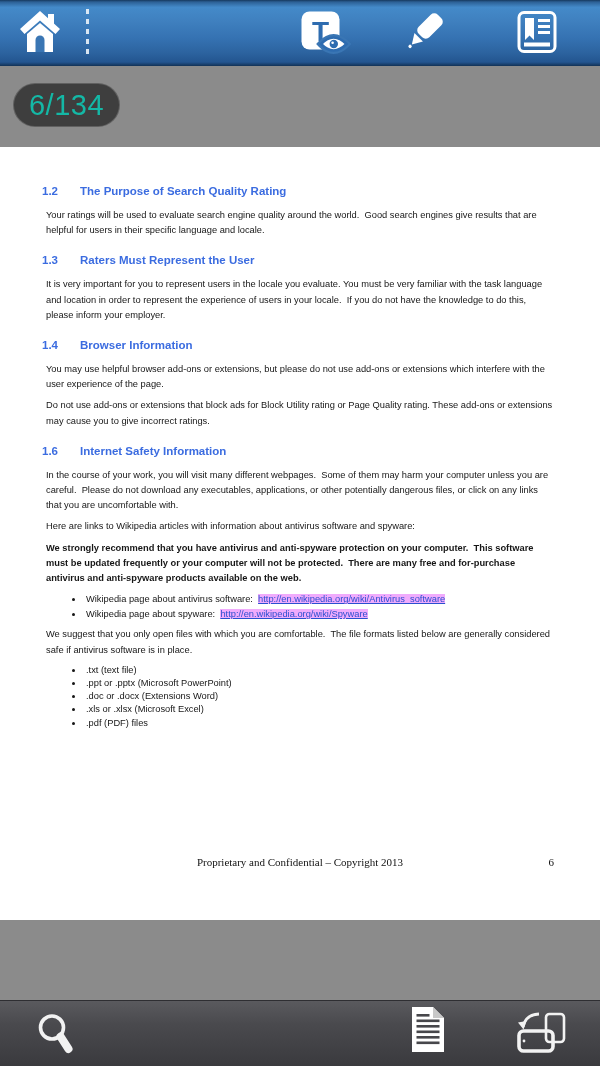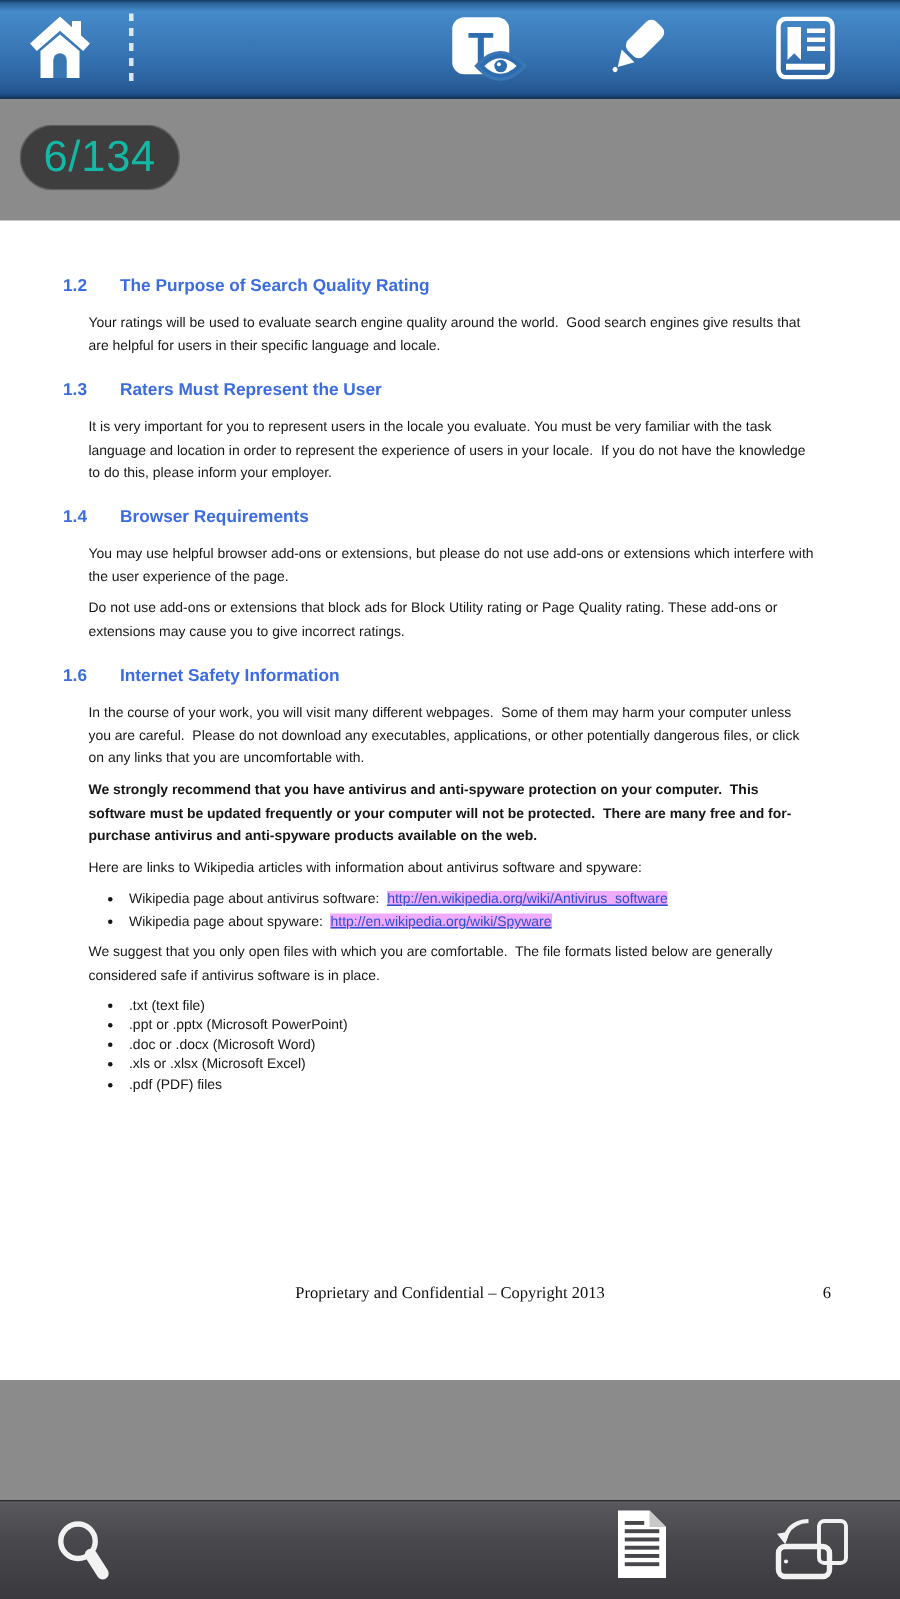--- a/index.html
+++ b/index.html
@@ -29,21 +29,21 @@
     box-sizing:border-box;letter-spacing:.5px;
   }
   
   .doc-page{
     position:absolute;top:147px;left:0;width:600px;height:773px;background:#ffffff;
     box-sizing:border-box;padding:38px 40px 0 42px;color:#161616;
   }
   .sec-h{display:flex;color:#3b6ce0;font-weight:bold;font-size:11.5px;line-height:13px;margin:16px 0 10px;}
   .sec-h.first{margin-top:0;}
   .sec-h .num{width:38px;flex:0 0 38px;}
-  .para{font-size:9.3px;line-height:15.2px;margin:0 17px 6px;white-space:pre-wrap;}
+  .para{font-size:9.3px;line-height:15.2px;margin:0 4px 6px;white-space:pre-wrap;}
   .para.bold{font-weight:bold;}
   ul.blist{margin:3px 0 6px;padding-left:42px;}
   ul.blist li{font-size:9.3px;line-height:13.2px;padding-left:2px;}
   ul.blist.links li{line-height:14.6px;}
   .li-label{white-space:pre-wrap;}
   .doc-link{color:#2b50d0;text-decoration:underline;background:#f0abfc;cursor:pointer;}
   .page-footer{
     position:absolute;left:0;right:0;bottom:52px;text-align:center;
     font-family:"Liberation Serif",serif;font-size:11px;color:#111;
   }
@@ -120,49 +120,49 @@
     <p class="para">Your ratings will be used to evaluate search engine quality around the world.  Good search engines give results that are helpful for users in their specific language and locale.</p>
 
     <div class="sec-h">
       <span class="num">1.3</span>
       <span>Raters Must Represent the User</span>
     </div>
     <p class="para">It is very important for you to represent users in the locale you evaluate. You must be very familiar with the task language and location in order to represent the experience of users in your locale.  If you do not have the knowledge to do this, please inform your employer.</p>
 
     <div class="sec-h">
       <span class="num">1.4</span>
-      <span>Browser Requirements</span>
+      <span>Browser Information</span>
     </div>
     <p class="para">You may use helpful browser add-ons or extensions, but please do not use add-ons or extensions which interfere with the user experience of the page.</p>
 
     <p class="para">Do not use add-ons or extensions that block ads for Block Utility rating or Page Quality rating. These add-ons or extensions may cause you to give incorrect ratings.</p>
 
     <div class="sec-h">
       <span class="num">1.6</span>
       <span>Internet Safety Information</span>
     </div>
     <p class="para">In the course of your work, you will visit many different webpages.  Some of them may harm your computer unless you are careful.  Please do not download any executables, applications, or other potentially dangerous files, or click on any links that you are uncomfortable with.</p>
+    <p class="para">Here are links to Wikipedia articles with information about antivirus software and spyware:</p>
     <p class="para bold">We strongly recommend that you have antivirus and anti-spyware protection on your computer.  This software must be updated frequently or your computer will not be protected.  There are many free and for-purchase antivirus and anti-spyware products available on the web.</p>
-    <p class="para">Here are links to Wikipedia articles with information about antivirus software and spyware:</p>
 
     <ul class="blist links">
       <li>
         <span class="li-label">Wikipedia page about antivirus software:  </span><a class="doc-link">http://en.wikipedia.org/wiki/Antivirus_software</a>
       </li>
       <li>
         <span class="li-label">Wikipedia page about spyware:  </span><a class="doc-link">http://en.wikipedia.org/wiki/Spyware</a>
       </li>
     </ul>
 
     <p class="para">We suggest that you only open files with which you are comfortable.  The file formats listed below are generally considered safe if antivirus software is in place.</p>
 
     <ul class="blist">
       <li>.txt (text file)</li>
       <li>.ppt  or .pptx (Microsoft PowerPoint)</li>
-      <li>.doc  or .docx (Microsoft Word)</li>
+      <li>.doc  or .docx (Extensions Word)</li>
       <li>.xls or .xlsx (Microsoft Excel)</li>
       <li>.pdf (PDF) files</li>
     </ul>
 
     <div class="page-footer">
       <span>Proprietary and Confidential – Copyright 2013</span>
       <span class="page-num">6</span>
     </div>
   </main>
 

